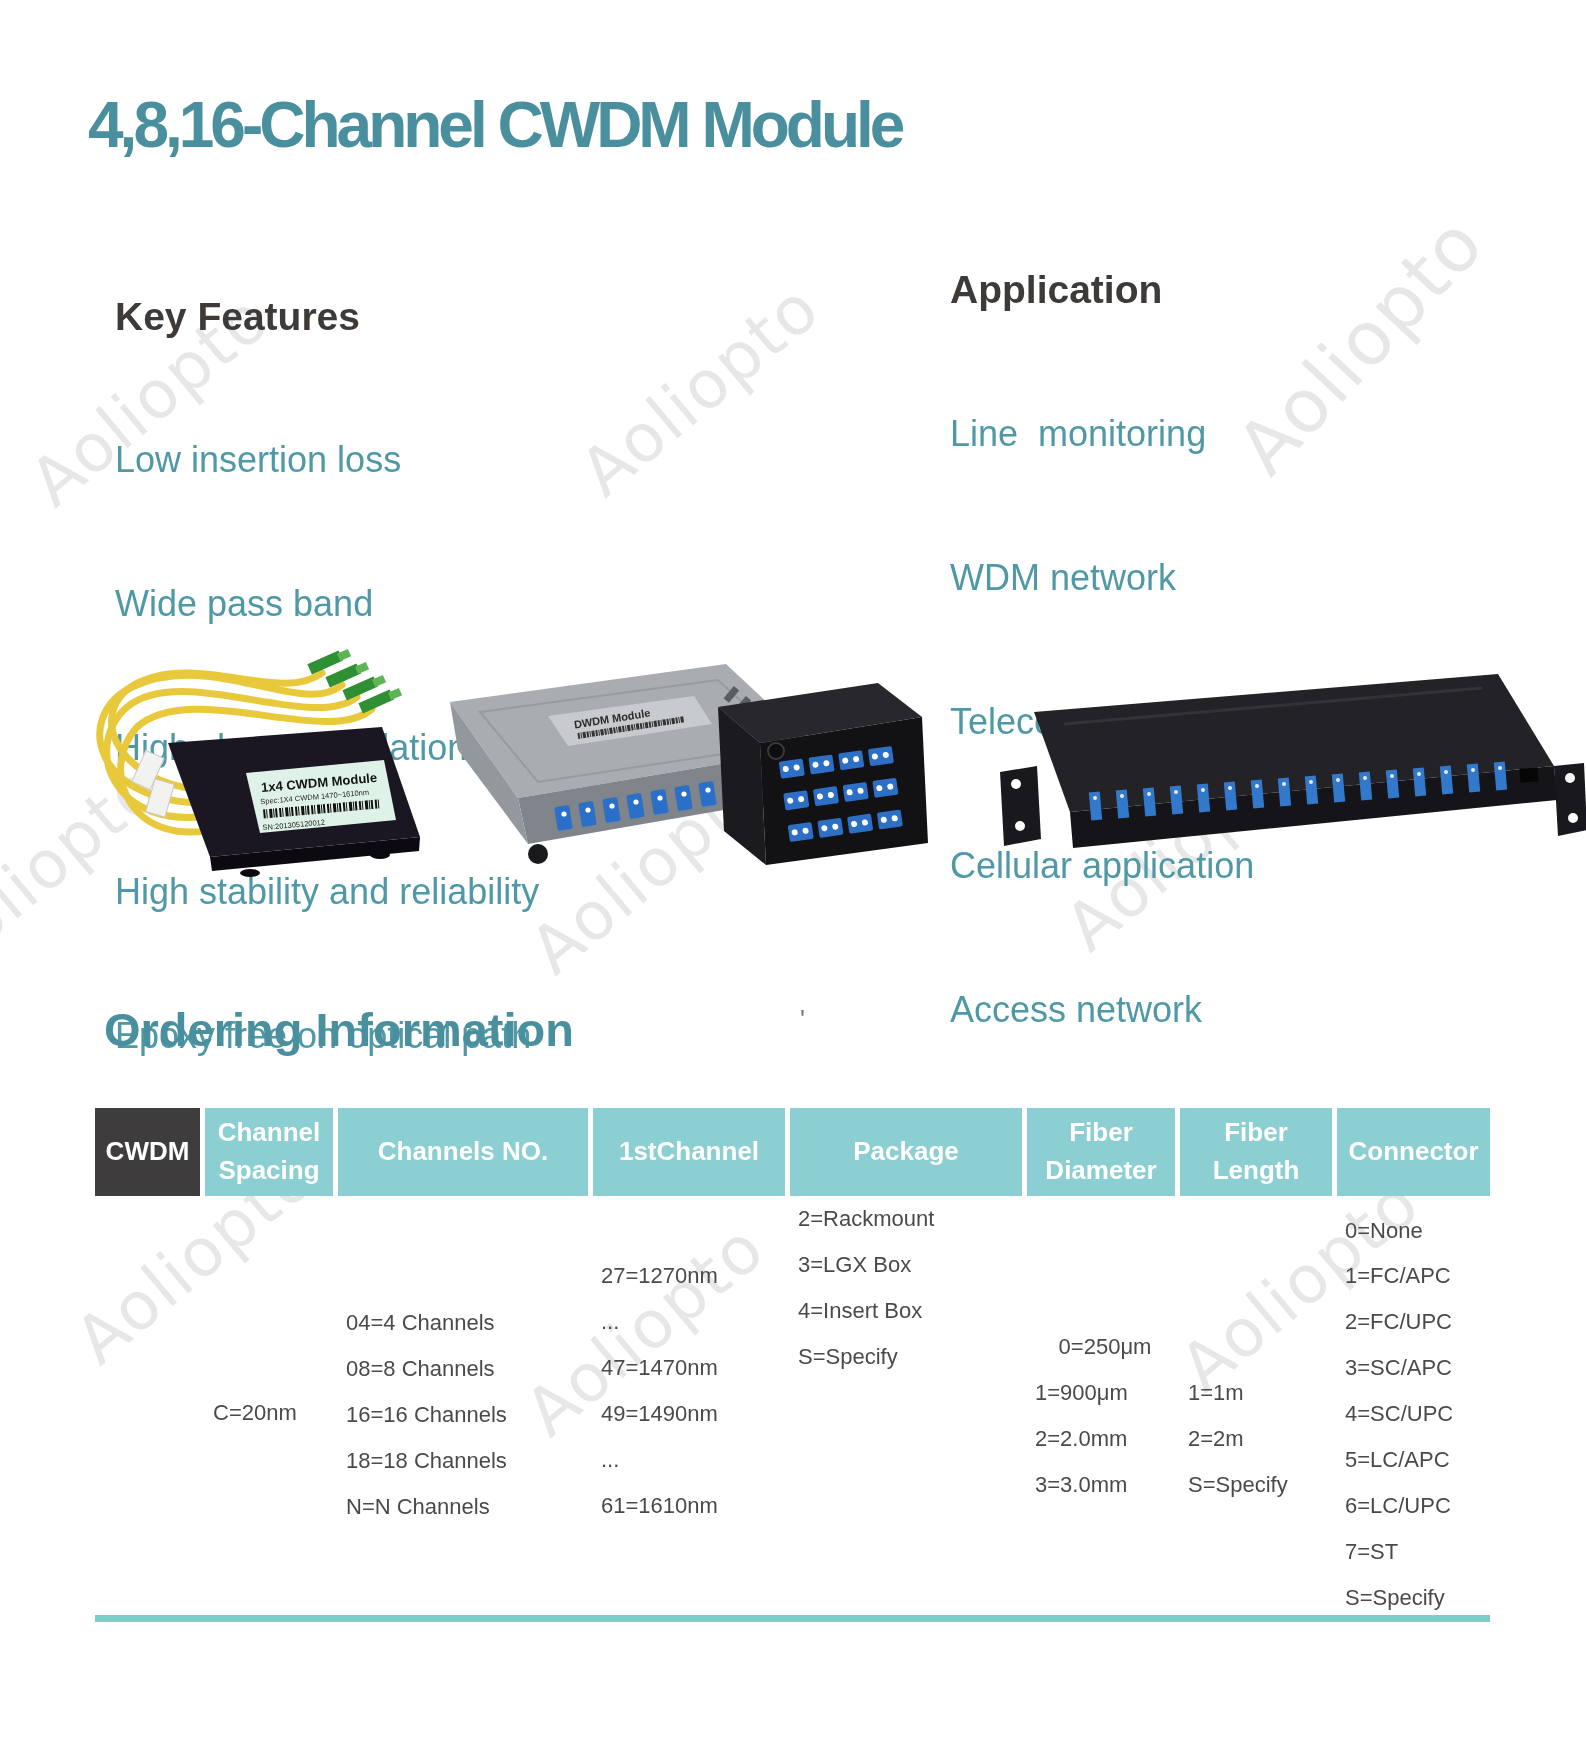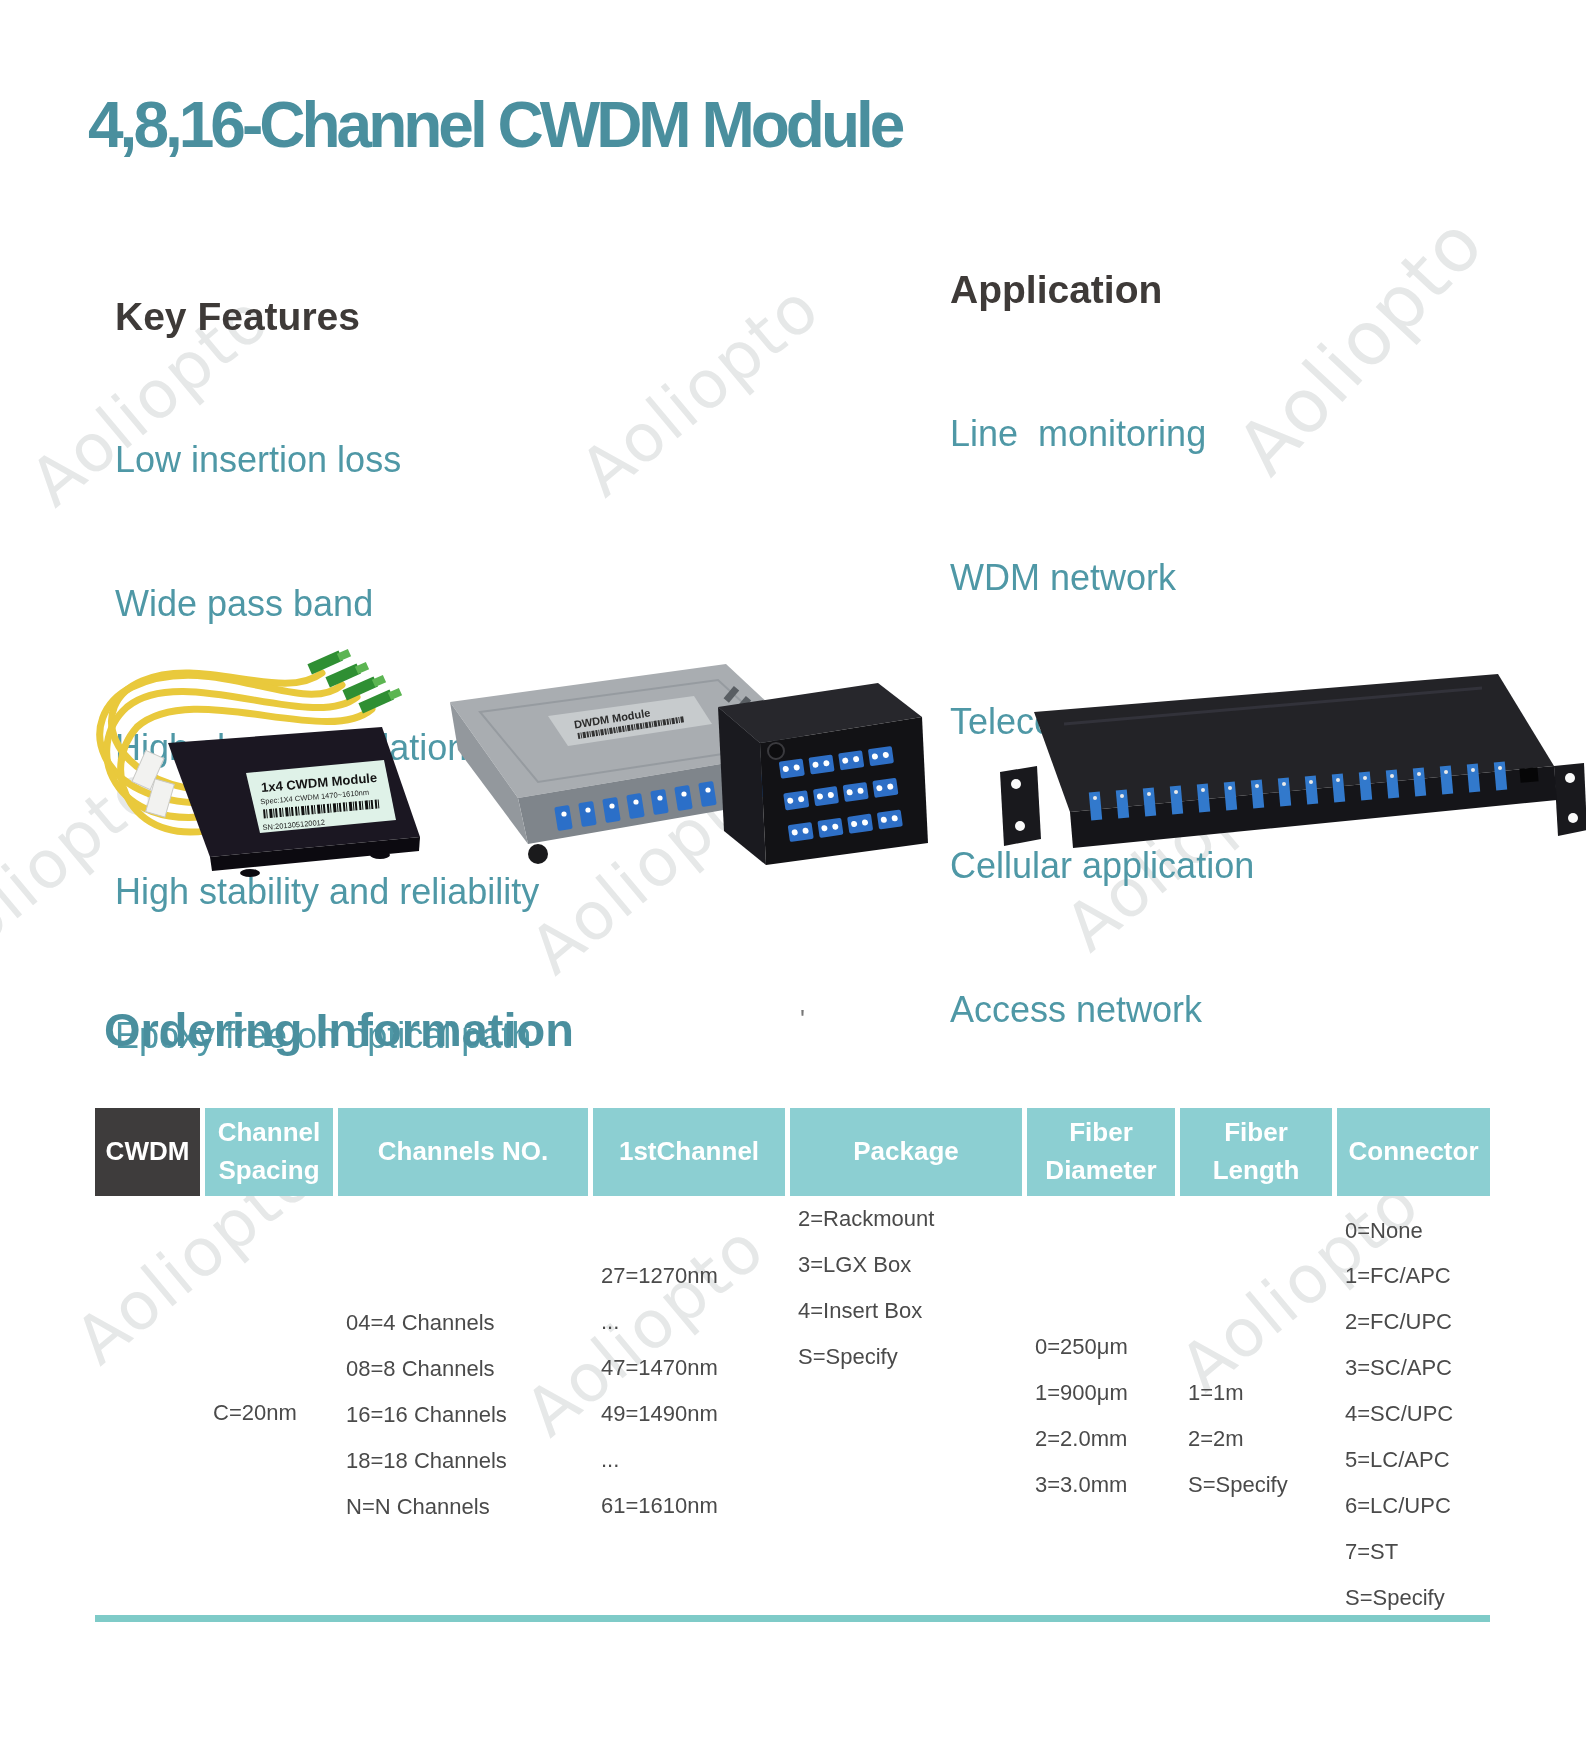--- a/index.html
+++ b/index.html
@@ -38,21 +38,21 @@
   .th{background:var(--th_bg);color:#fff;font-weight:bold;font-size:26px;line-height:1.45;
       display:flex;align-items:center;justify-content:center;text-align:center;height:88px;padding:0 6px;}
   .th.dark{background:var(--th_dark);}
   .tbody{height:419px;overflow:visible;}
   .td{font-size:22px;line-height:46px;color:var(--body_text);padding-left:8px;}
   .td .ln{display:block;}
   .td-cs{margin-top:194px;}
   .td-chno{margin-top:104px;}
   .td-1st{margin-top:57px;}
   .td-pkg{margin-top:81px;}
-  .td-fd{margin-top:128px;}
+  .td-fd{margin-top:128px;text-align:center;}
   .td-fl{margin-top:174px;}
   .td-conn{margin-top:12px;line-height:45px;}
   .rule{position:absolute;left:0;top:507px;width:1395px;height:7px;background:var(--rule);}
 </style>
 </head>
 <body>
 
 <div>
   <div class="wm" style="left:150px;top:400px;">Aoliopto</div>
   <div class="wm" style="left:700px;top:390px;">Aoliopto</div>

